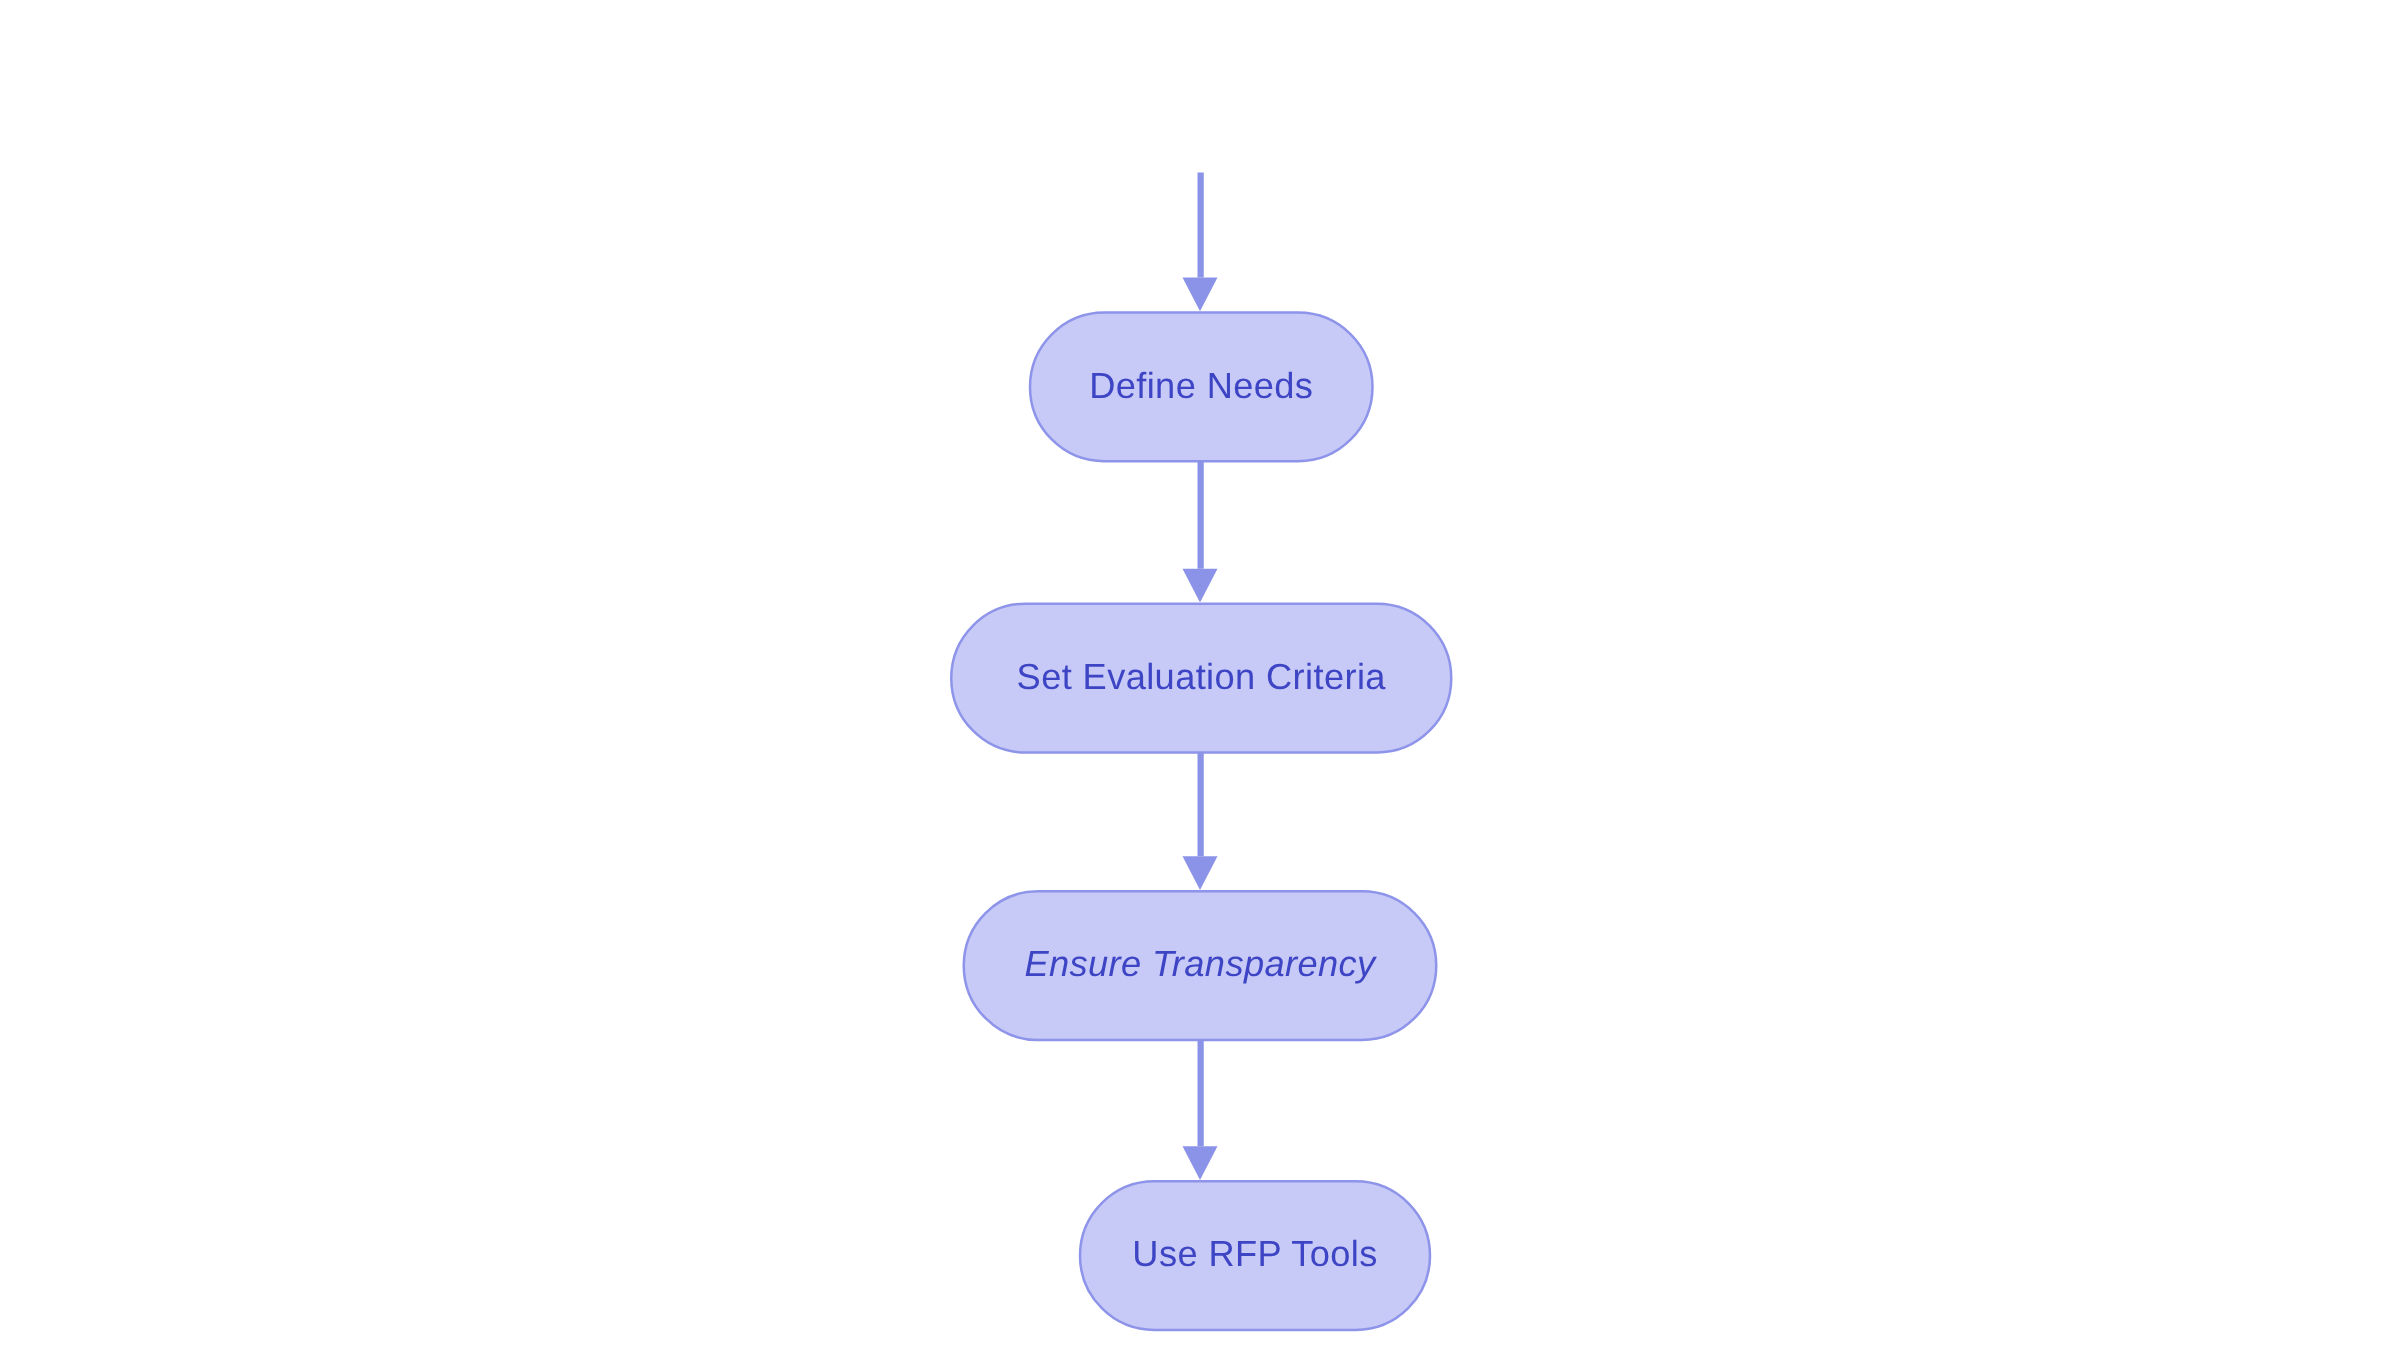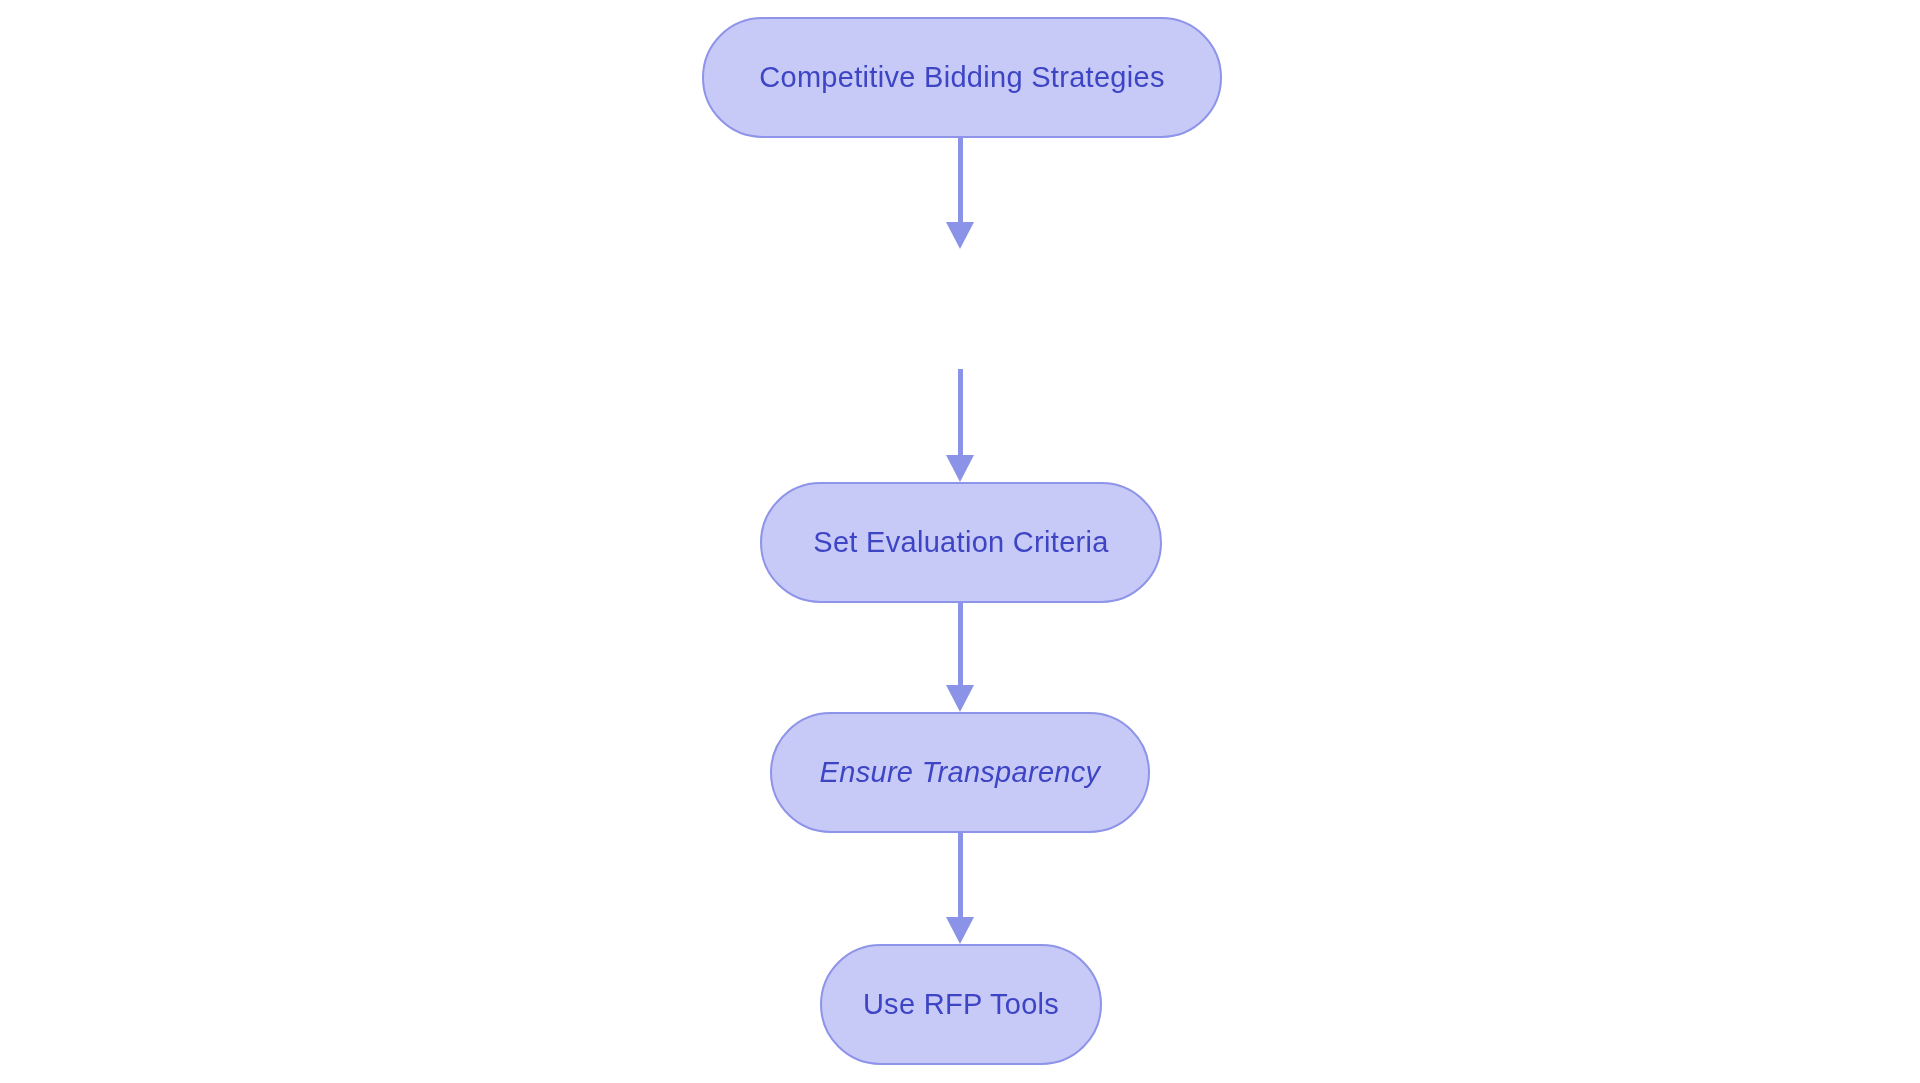--- a/index.html
+++ b/index.html
@@ -34,21 +34,21 @@
     justify-content: center;
     color: var(--node-text);
     font-size: 29px;
     letter-spacing: 0.3px;
     white-space: nowrap;
   }
   .n1 { left: 702px; top: 17px;  width: 520px; }
   .n2 { left: 823px; top: 249px; width: 276px; }
   .n3 { left: 760px; top: 482px; width: 402px; }
   .n4 { left: 770px; top: 712px; width: 380px; font-style: italic; }
-  .n5 { left: 820px; top: 944px; width: 282px; }
+  .n5 { left: 863px; top: 944px; width: 282px; }
 
   .arrow {
     position: absolute;
     left: 944px;
     width: 32px;
     display: flex;
     flex-direction: column;
     align-items: center;
   }
   .a1 { top: 138px; height: 111px; }
@@ -66,29 +66,29 @@
     border-left: 14px solid transparent;
     border-right: 14px solid transparent;
     border-top: 27px solid var(--arrow);
   }
 </style>
 </head>
 <body>
 
 <div class="canvas">
 
-  <div class="flow-node n1">
-    <span>Competitive Bidding Strategies</span>
-  </div>
 
   <div class="arrow a1">
     <div class="arrow-line"></div>
     <div class="arrow-head"></div>
   </div>
 
+  <div class="flow-node n2">
+    <span>Define Needs</span>
+  </div>
 
   <div class="arrow a2">
     <div class="arrow-line"></div>
     <div class="arrow-head"></div>
   </div>
 
   <div class="flow-node n3">
     <span>Set Evaluation Criteria</span>
   </div>
 

